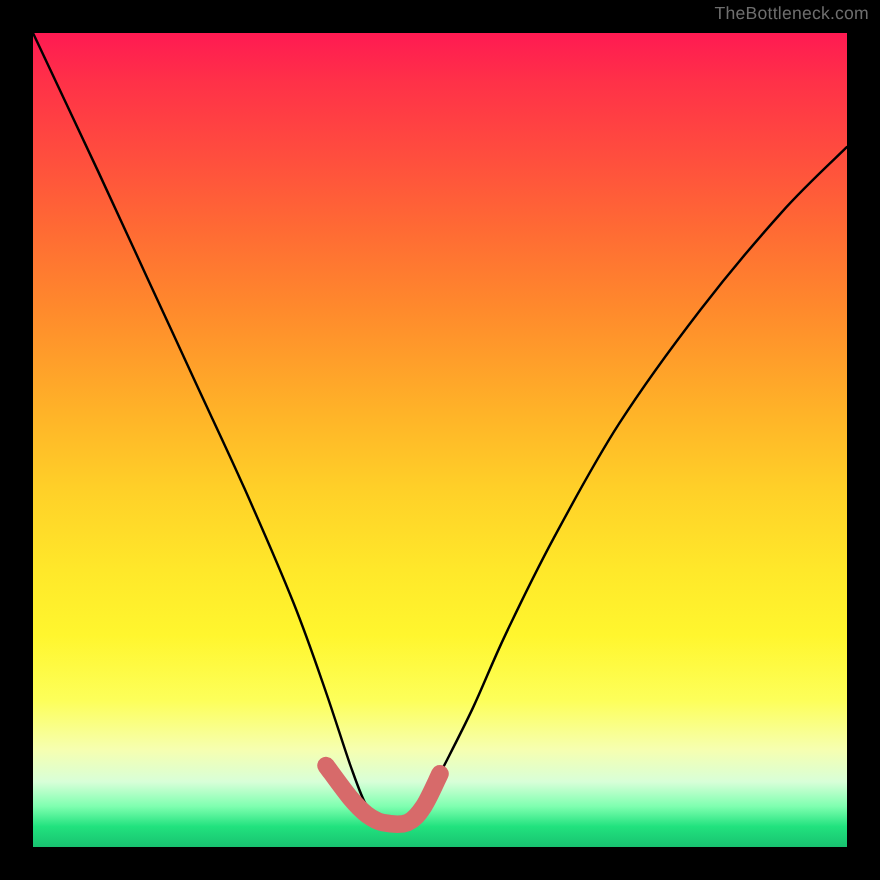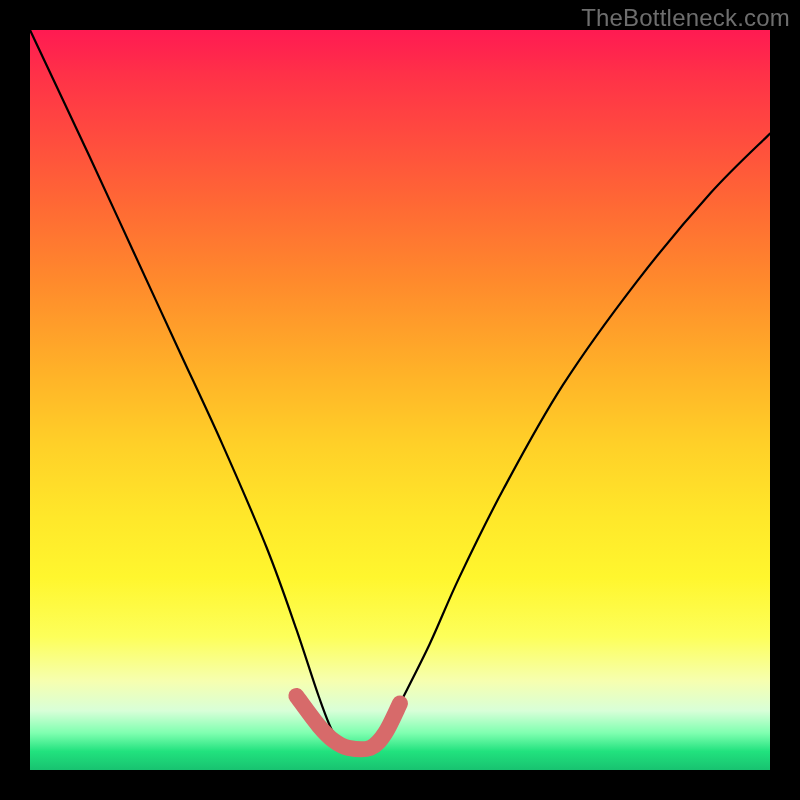--- a/index.html
+++ b/index.html
@@ -42,21 +42,21 @@
       #7fffb0 95%,
       #21e27e 97.5%,
       #18c270 100%
     );
   }
   .watermark {
     position: absolute;
     top: 4px;
     right: 10px;
     color: #6e6e6e;
-    font-size: 24px;
+    font-size: 16px;
     font-weight: 500;
     letter-spacing: 0.2px;
     z-index: 10;
     user-select: none;
   }
   
   svg.curve {
     position: absolute;
     left: 0;
     top: 0;

